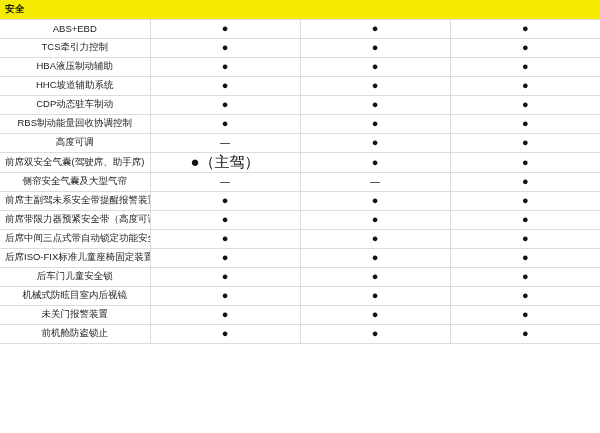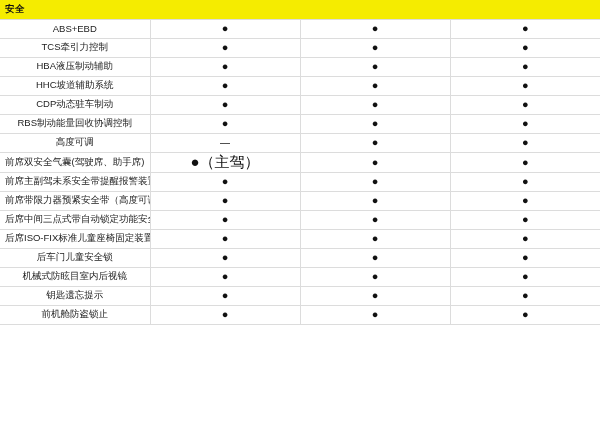--- a/index.html
+++ b/index.html
@@ -116,20 +116,26 @@
         <td class="val"><span class="dot">●</span></td>
         <td class="val"><span class="dot">●</span></td>
       </tr>
       <tr>
         <td class="feat-name">前席双安全气囊(驾驶席、助手席)</td>
         <td class="val"><span class="note">●（主驾）</span></td>
         <td class="val"><span class="dot">●</span></td>
         <td class="val"><span class="dot">●</span></td>
       </tr>
       <tr>
+        <td class="feat-name">侧帘安全气囊及大型气帘</td>
+        <td class="val"><span class="dash">—</span></td>
+        <td class="val"><span class="dash">—</span></td>
+        <td class="val"><span class="dot">●</span></td>
+      </tr>
+      <tr>
         <td class="feat-name">前席主副驾未系安全带提醒报警装置</td>
         <td class="val"><span class="dot">●</span></td>
         <td class="val"><span class="dot">●</span></td>
         <td class="val"><span class="dot">●</span></td>
       </tr>
       <tr>
         <td class="feat-name">前席带限力器预紧安全带（高度可调）</td>
         <td class="val"><span class="dot">●</span></td>
         <td class="val"><span class="dot">●</span></td>
         <td class="val"><span class="dot">●</span></td>
@@ -152,21 +158,21 @@
         <td class="val"><span class="dot">●</span></td>
         <td class="val"><span class="dot">●</span></td>
       </tr>
       <tr>
         <td class="feat-name">机械式防眩目室内后视镜</td>
         <td class="val"><span class="dot">●</span></td>
         <td class="val"><span class="dot">●</span></td>
         <td class="val"><span class="dot">●</span></td>
       </tr>
       <tr>
-        <td class="feat-name">钥匙遗忘提示</td>
+        <td class="feat-name">未关门报警装置</td>
         <td class="val"><span class="dot">●</span></td>
         <td class="val"><span class="dot">●</span></td>
         <td class="val"><span class="dot">●</span></td>
       </tr>
       <tr>
         <td class="feat-name">前机舱防盗锁止</td>
         <td class="val"><span class="dot">●</span></td>
         <td class="val"><span class="dot">●</span></td>
         <td class="val"><span class="dot">●</span></td>
       </tr>

